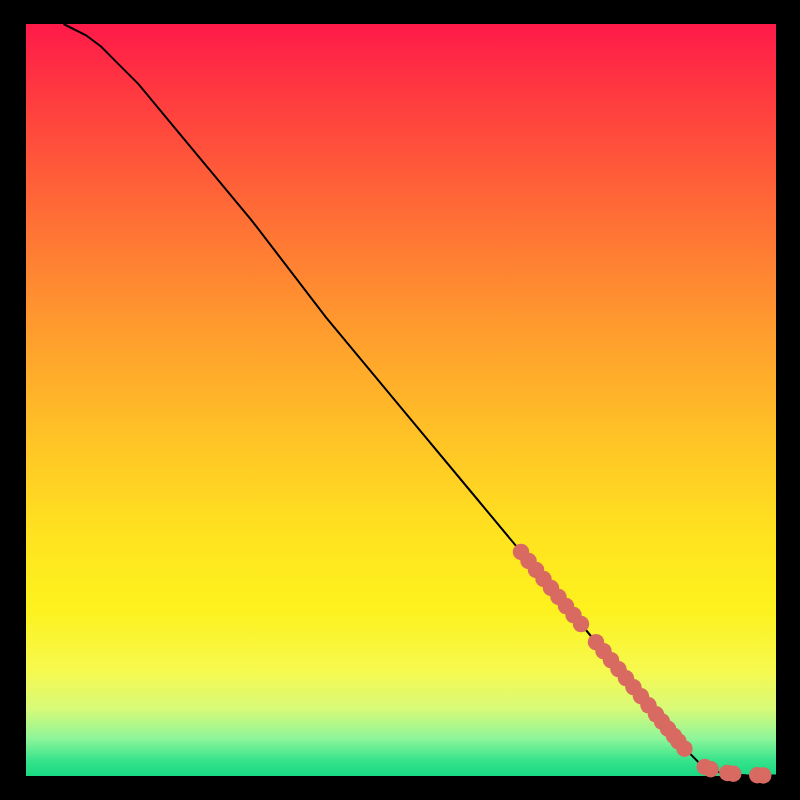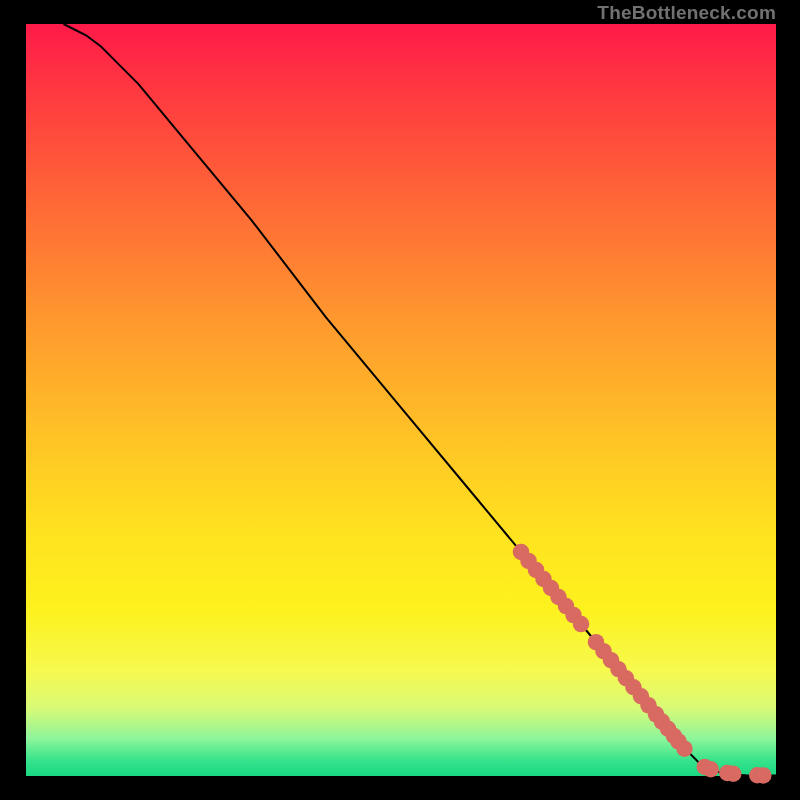--- a/index.html
+++ b/index.html
@@ -54,21 +54,20 @@
     top: 0;
     width: 750px;
     height: 752px;
     overflow: visible;
   }
 </style>
 </head>
 <body>
 
 <div class="stage">
-  <div class="attribution">TheBottleneck.com</div>
 
   <div class="plot">
     <svg class="curve" viewBox="0 0 750 752" preserveAspectRatio="none">
       <path id="curve-path" fill="none" stroke="#000000" stroke-width="2" d="M37.50 0.00 L45.00 3.76 L60.00 11.28 L75.00 22.56 L90.00 37.60 L112.50 60.16 L150.00 105.28 L225.00 195.52 L300.00 293.28 L375.00 383.52 L450.00 473.76 L525.00 564.00 L600.00 654.24 L637.50 699.36 L660.00 725.68 L675.00 740.72 L690.00 747.49 L705.00 750.50 L720.00 751.25 L735.00 751.62 L750.00 751.62"></path>
       <g id="markers">
           <circle cx="495.00" cy="527.90" r="8.25" fill="#d86a62"></circle>
           <circle cx="502.50" cy="536.93" r="8.25" fill="#d86a62"></circle>
           <circle cx="510.00" cy="545.95" r="8.25" fill="#d86a62"></circle>
           <circle cx="517.50" cy="554.98" r="8.25" fill="#d86a62"></circle>
           <circle cx="525.00" cy="564.00" r="8.25" fill="#d86a62"></circle>

